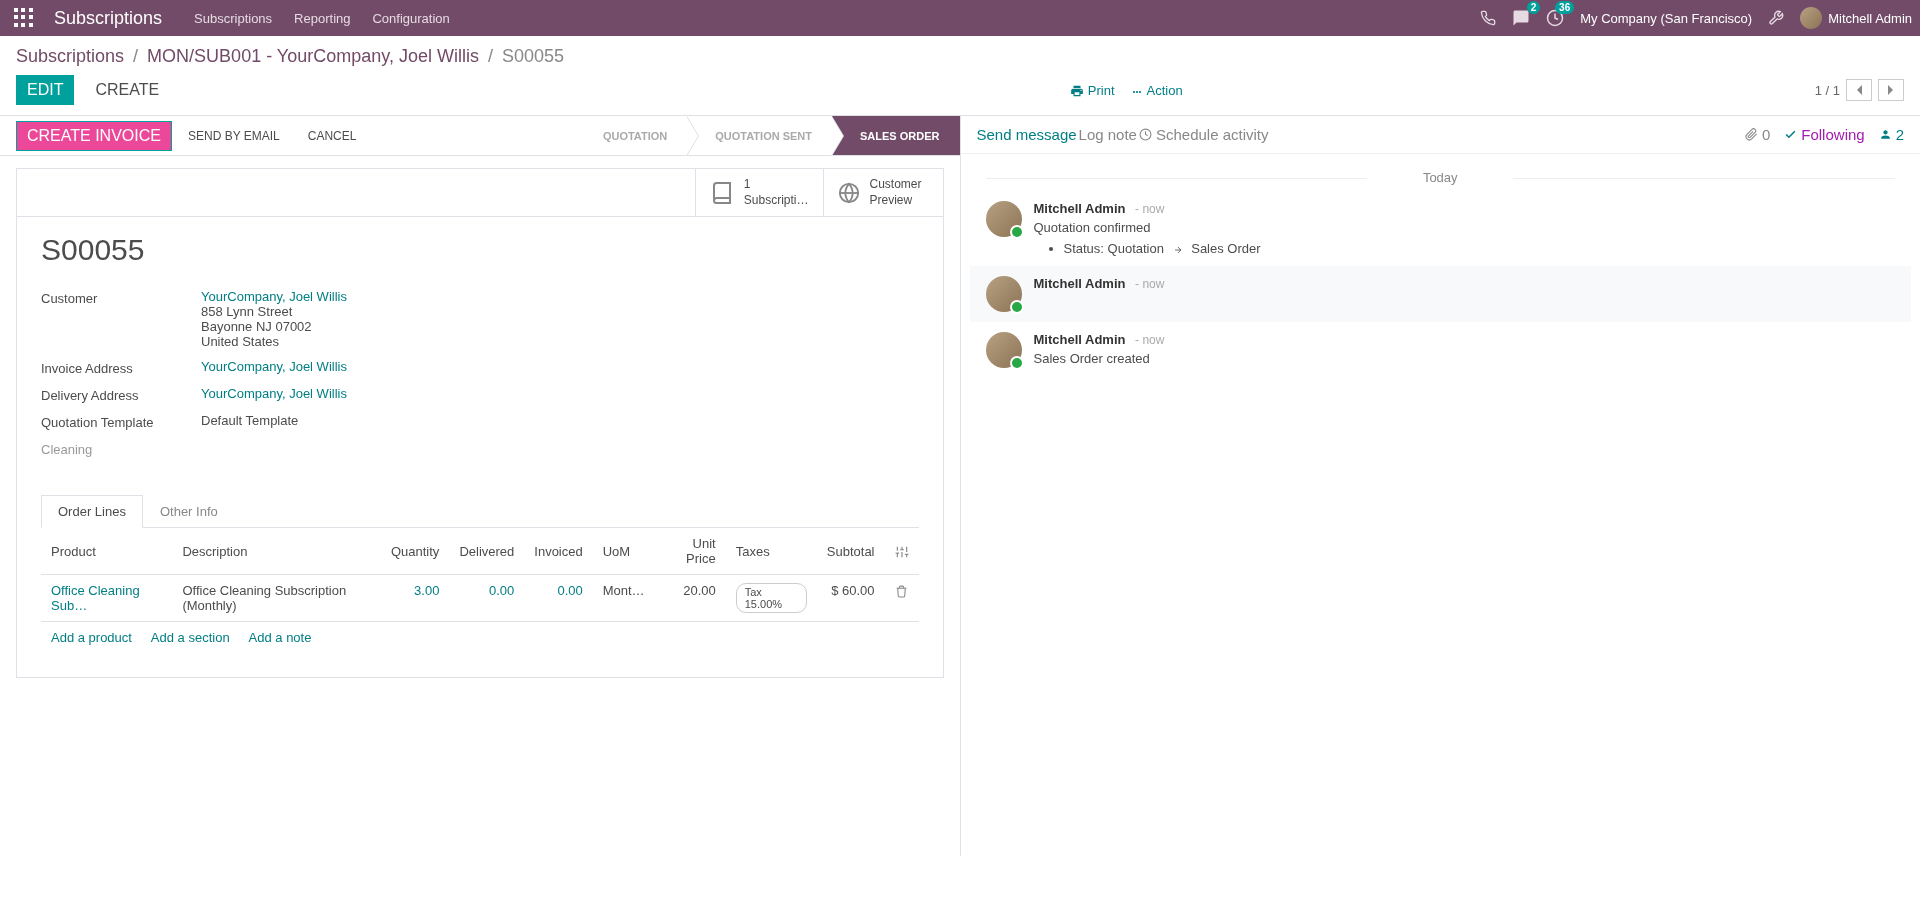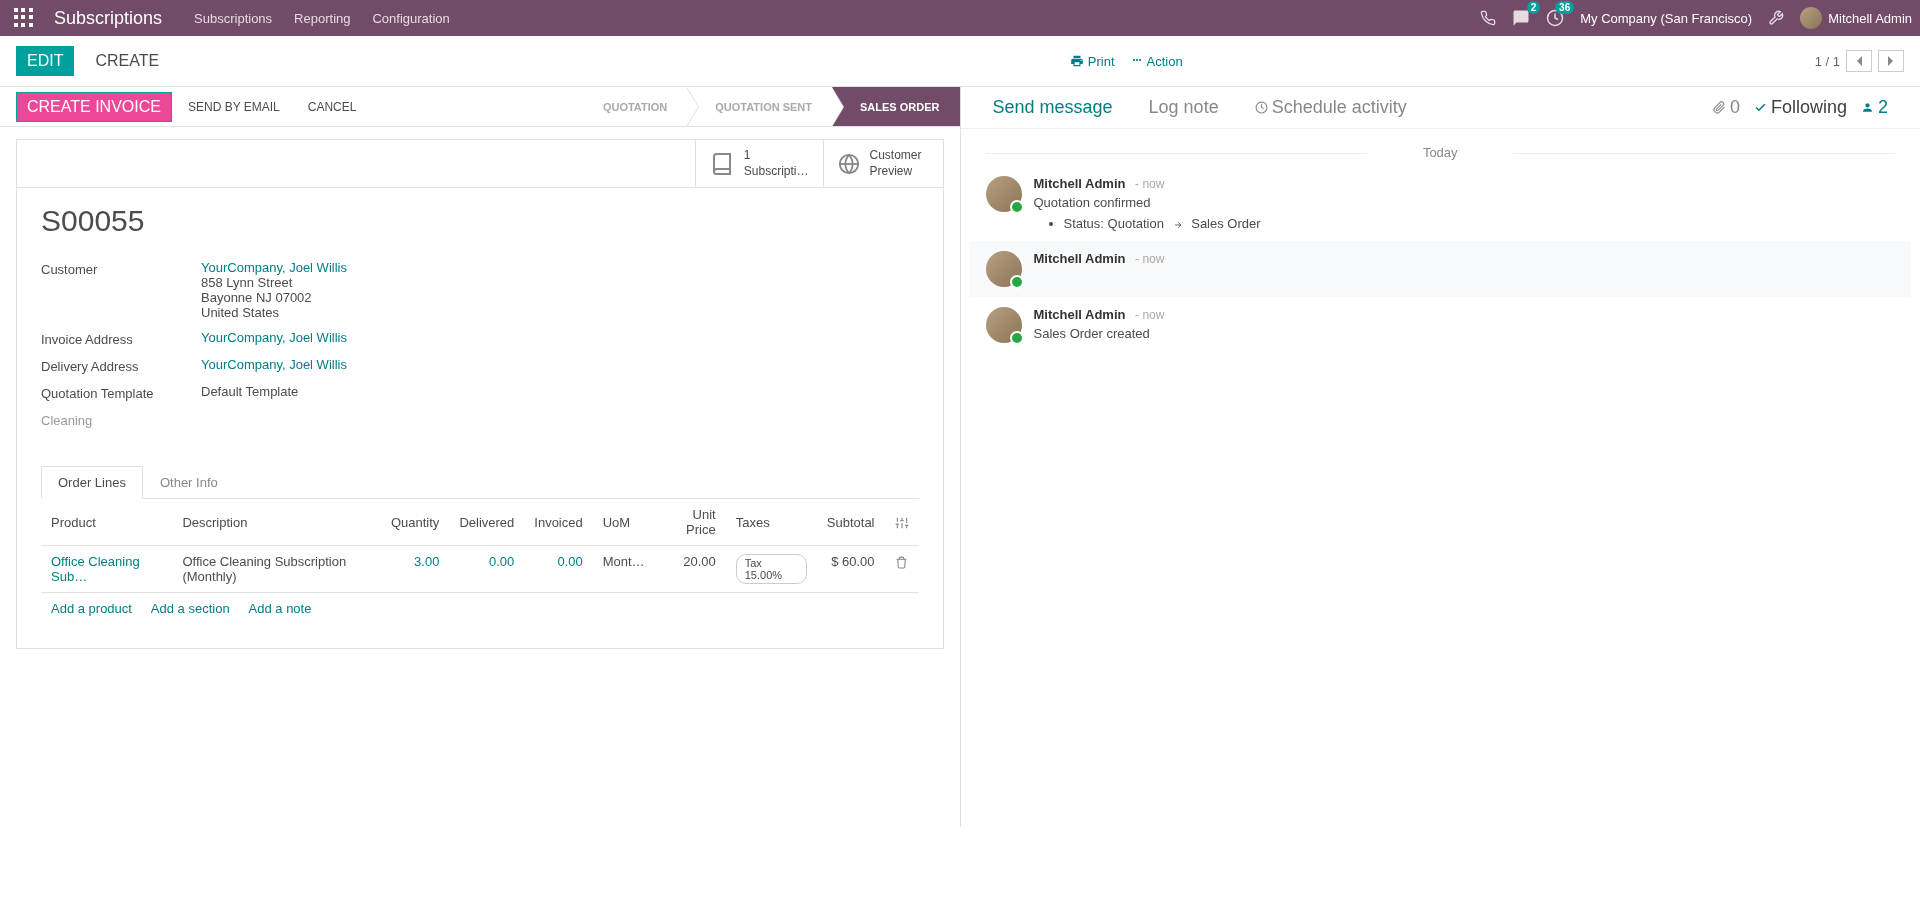--- a/index.html
+++ b/index.html
@@ -26,21 +26,21 @@
     .breadcrumb a { color: #714b67; text-decoration: none; cursor: pointer; }
     .breadcrumb span { color: #888; }
     .breadcrumb .sep { color: #888; margin: 0 4px; }
     
     .cp-bottom { display: flex; align-items: center; justify-content: space-between; padding-bottom: 10px; }
     .cp-left { display: flex; gap: 10px; align-items: center; }
     .btn { padding: 5px 10px; border: 1px solid transparent; cursor: pointer; font-size: 16px; text-transform: uppercase; font-weight: 500; background: none; }
     .btn-primary { background: #00a09d; color: #fff; border-color: #00a09d; }
     .btn-secondary { color: #4c4c4c; }
     .cp-right { display: flex; align-items: center; gap: 16px; }
-    .action-link { color: #017e84; cursor: pointer; font-size: 13px; display: flex; align-items: flex-start; gap: 4px; }
+    .action-link { color: #017e84; cursor: pointer; font-size: 13px; display: flex; align-items: flex-end; gap: 4px; }
     .pager { display: flex; align-items: center; gap: 6px; font-size: 13px; color: #666;}
     .pager-arrow { cursor: pointer; padding: 4px 8px; border: 1px solid #ccc; color: #666; display: flex; align-items: center;}
     
     
     .main { display: flex; border-top: 1px solid #dee2e6; }
     .form-view { flex: 1; max-width: 1015px; padding: 0; border-right: 1px solid #dee2e6; min-height: 740px;}
     .chatter { flex: 1; min-width: 500px; padding: 0; }
     
     
     .statusbar { display: flex; align-items: center; justify-content: space-between; border-bottom: 1px solid #dee2e6; padding: 0; background: #fff; height: 40px;}
@@ -85,21 +85,21 @@
     th.r, td.r { text-align: right;}
     td { padding: 8px 10px; border-bottom: 1px solid #dee2e6; vertical-align: top;}
     td a { color: #017e84; text-decoration: none;}
     .num-teal { color: #017e84;}
     .tax-pill { border: 1px solid #ccc; border-radius: 10px; padding: 2px 8px; font-size: 11px; display: inline-block;}
     .add-row a { color: #017e84; cursor: pointer; margin-right: 16px; text-decoration: none;}
     .trash { cursor: pointer; color: #888;}
     .gear-col { width: 20px; color: #888; cursor: pointer;}
     
     
-    .chatter-top { display: flex; align-items: center; padding: 10px 32px; gap: 36px; font-size: 18px; border-bottom: 1px solid #f0f0f0;}
+    .chatter-top { display: flex; align-items: center; padding: 10px 16px; gap: 2px; font-size: 15px; border-bottom: 1px solid #f0f0f0;}
     .chatter-top a { color: #017e84; font-weight: 500; text-decoration: none; cursor: pointer;}
     .chatter-top .muted { color: #888; cursor: pointer;}
     .chatter-top .right { margin-left: auto; display: flex; gap: 14px; align-items: center;}
     .ct-item { display: flex; align-items: center; gap: 4px; cursor: pointer;}
     
     .thread { padding: 10px 25px;}
     .thread-date { text-align: center; color: #888; font-size: 13px; padding: 6px 0; position: relative;}
     .thread-date::before, .thread-date::after { content:''; position:absolute; top:50%; width: 42%; border-top:1px solid #eee;}
     .thread-date::before { left: 0;}
     .thread-date::after { right: 0;}
@@ -166,20 +166,27 @@
         </svg>
     </div>
     <div class="user">
       <div class="avatar"></div>
       <span>Mitchell Admin</span>
     </div>
   </div>
 </div>
 
 <div class="control-panel">
+  <div class="breadcrumb">
+    <a>Subscriptions</a>
+    <span class="sep">/</span>
+    <a>MON/SUB001 - YourCompany, Joel Willis</a>
+    <span class="sep">/</span>
+    <span>S00055</span>
+  </div>
   <div class="cp-bottom">
     <div class="cp-left">
       <button class="btn btn-primary">EDIT</button>
       <button class="btn btn-secondary">CREATE</button>
     </div>
     <div class="cp-right">
       <span class="action-link">
         <svg width="14" height="14" viewBox="0 0 24 24" fill="#017e84">
             <path d="M19 8H5c-1.66 0-3 1.34-3 3v6h4v4h12v-4h4v-6c0-1.66-1.34-3-3-3zm-3 11H8v-5h8v5zm3-7c-.55 0-1-.45-1-1s.45-1 1-1 1 .45 1 1-.45 1-1 1zm-1-9H6v4h12V3z"></path>
           </svg>
@@ -357,21 +364,21 @@
           </svg>
         <span>Schedule activity</span>
       </span>
       <div class="right">
         <span class="muted ct-item">
           <svg width="13" height="13" viewBox="0 0 24 24" fill="none" stroke="#888" stroke-width="2">
               <path d="M21.44 11.05l-9.19 9.19a6 6 0 0 1-8.49-8.49l9.19-9.19a4 4 0 0 1 5.66 5.66l-9.2 9.19a2 2 0 0 1-2.83-2.83l8.49-8.48"></path>
             </svg>
           <span>0</span>
         </span>
-        <span class="ct-item" style="color:#404040;text-align:center;">
+        <span class="ct-item" style="color:#a21caf;text-align:center;">
           <svg width="13" height="13" viewBox="0 0 24 24" fill="none" stroke="#017e84" stroke-width="3">
               <polyline points="20 6 9 17 4 12"></polyline>
             </svg>
           <span>Following</span>
         </span>
         <span class="ct-item" style="color:#017e84;">
           <svg width="13" height="13" viewBox="0 0 24 24" fill="#017e84">
               <path d="M12 12c2.21 0 4-1.79 4-4s-1.79-4-4-4-4 1.79-4 4 1.79 4 4 4zm0 2c-2.67 0-8 1.34-8 4v2h16v-2c0-2.66-5.33-4-8-4z"></path>
             </svg>
           <span>2</span>

